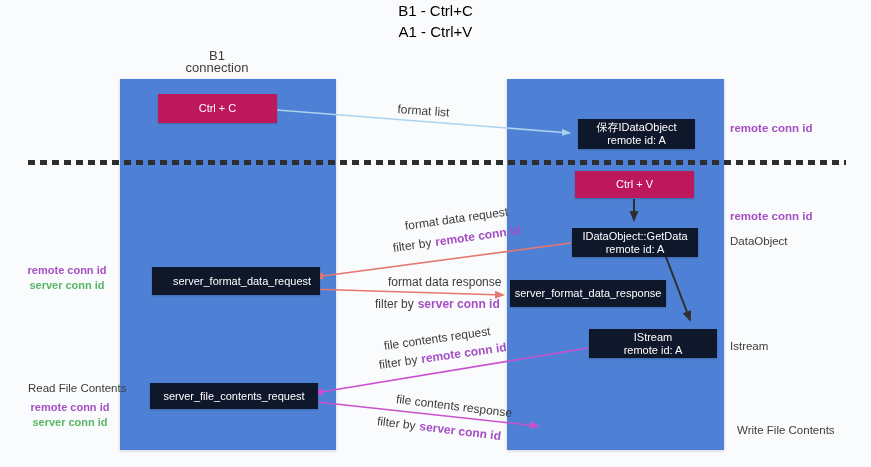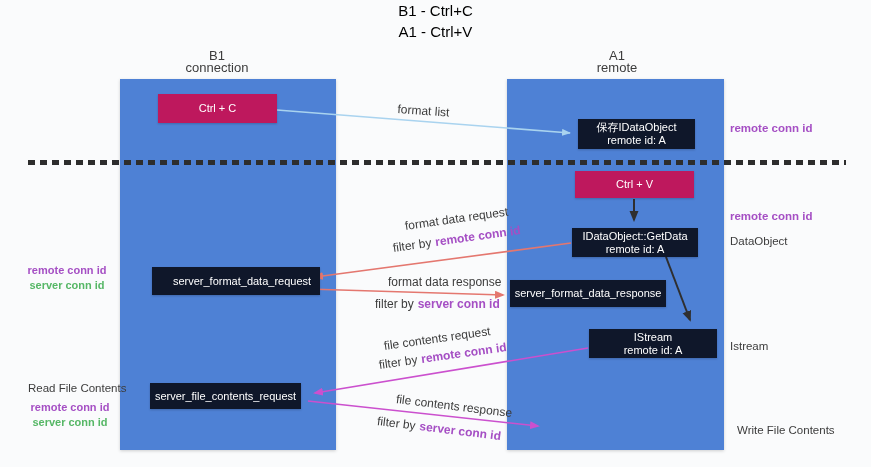--- a/index.html
+++ b/index.html
@@ -34,24 +34,20 @@
 <div class="canvas">
 
   <div class="title">
     <div>B1 - Ctrl+C</div>
     <div>A1 - Ctrl+V</div>
   </div>
 
   <div class="colhdr" style="left:157px;top:50px;">
     <div>B1</div>
     <div>connection</div>
-  </div>
-  <div class="colhdr" style="left:557px;top:50px;">
-    <div>A1</div>
-    <div>remote</div>
   </div>
 
   <div class="col" style="left:120px;top:79px;width:216px;height:371px;"></div>
   <div class="col" style="left:507px;top:79px;width:217px;height:371px;"></div>
 
   <div class="dashline"></div>
 
   <svg class="overlay" width="871" height="467">
     <defs>
       <marker id="mblue" markerUnits="userSpaceOnUse" markerWidth="10" markerHeight="8" refX="8" refY="3.5" orient="auto">
@@ -93,21 +89,21 @@
   <div class="box orange" style="left:152px;top:267px;width:156px;height:28px;padding-left:12px;">
     <div>server_format_data_request</div>
   </div>
   <div class="box orange" style="left:510px;top:280px;width:156px;height:27px;">
     <div>server_format_data_response</div>
   </div>
   <div class="box orange" style="left:589px;top:329px;width:128px;height:29px;">
     <div>IStream</div>
     <div>remote id: A</div>
   </div>
-  <div class="box orange" style="left:150px;top:383px;width:151px;height:26px;">
+  <div class="box orange" style="left:150px;top:383px;width:168px;height:26px;">
     <div>server_file_contents_request</div>
   </div>
 
   <div class="lbl" style="left:398px;top:102px;transform:rotate(4deg);">format list</div>
 
   <div class="lbl" style="left:404px;top:219px;transform:rotate(-8deg);">format data request</div>
   <div class="lbl" style="left:392px;top:241px;transform:rotate(-8deg);">
     <span class="fb">filter by</span><span class="purple">remote conn id</span>
   </div>
 

